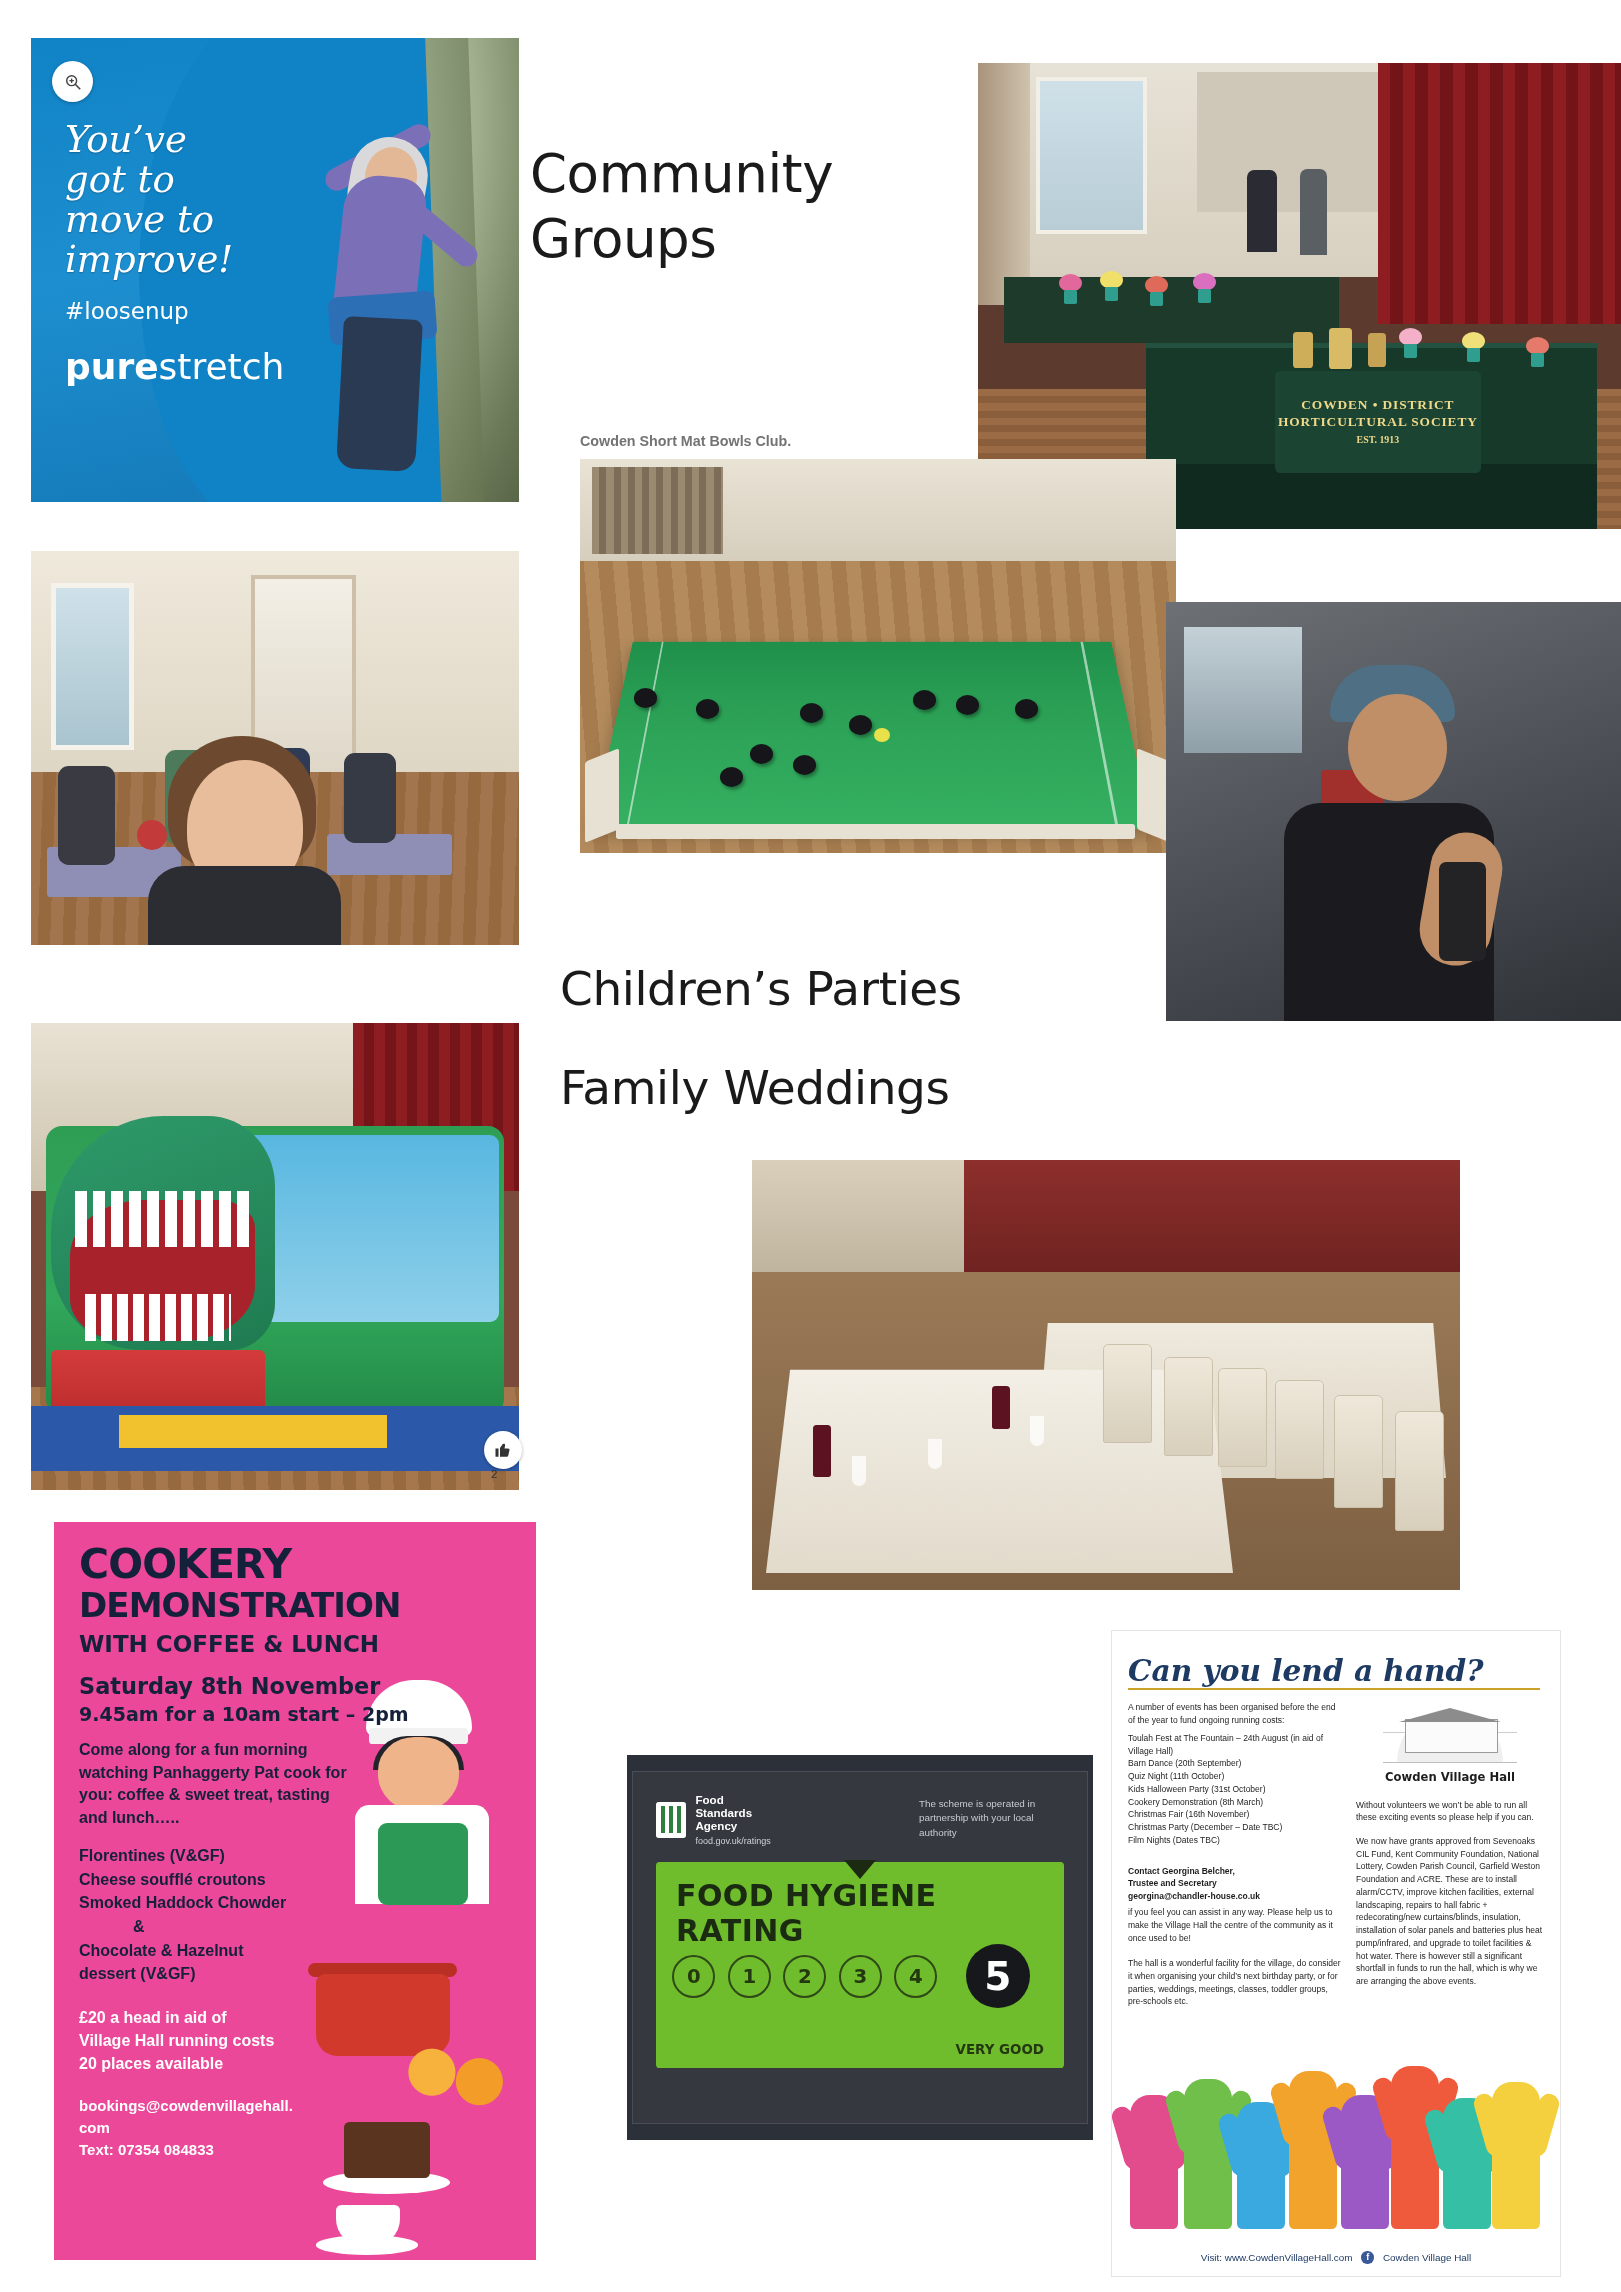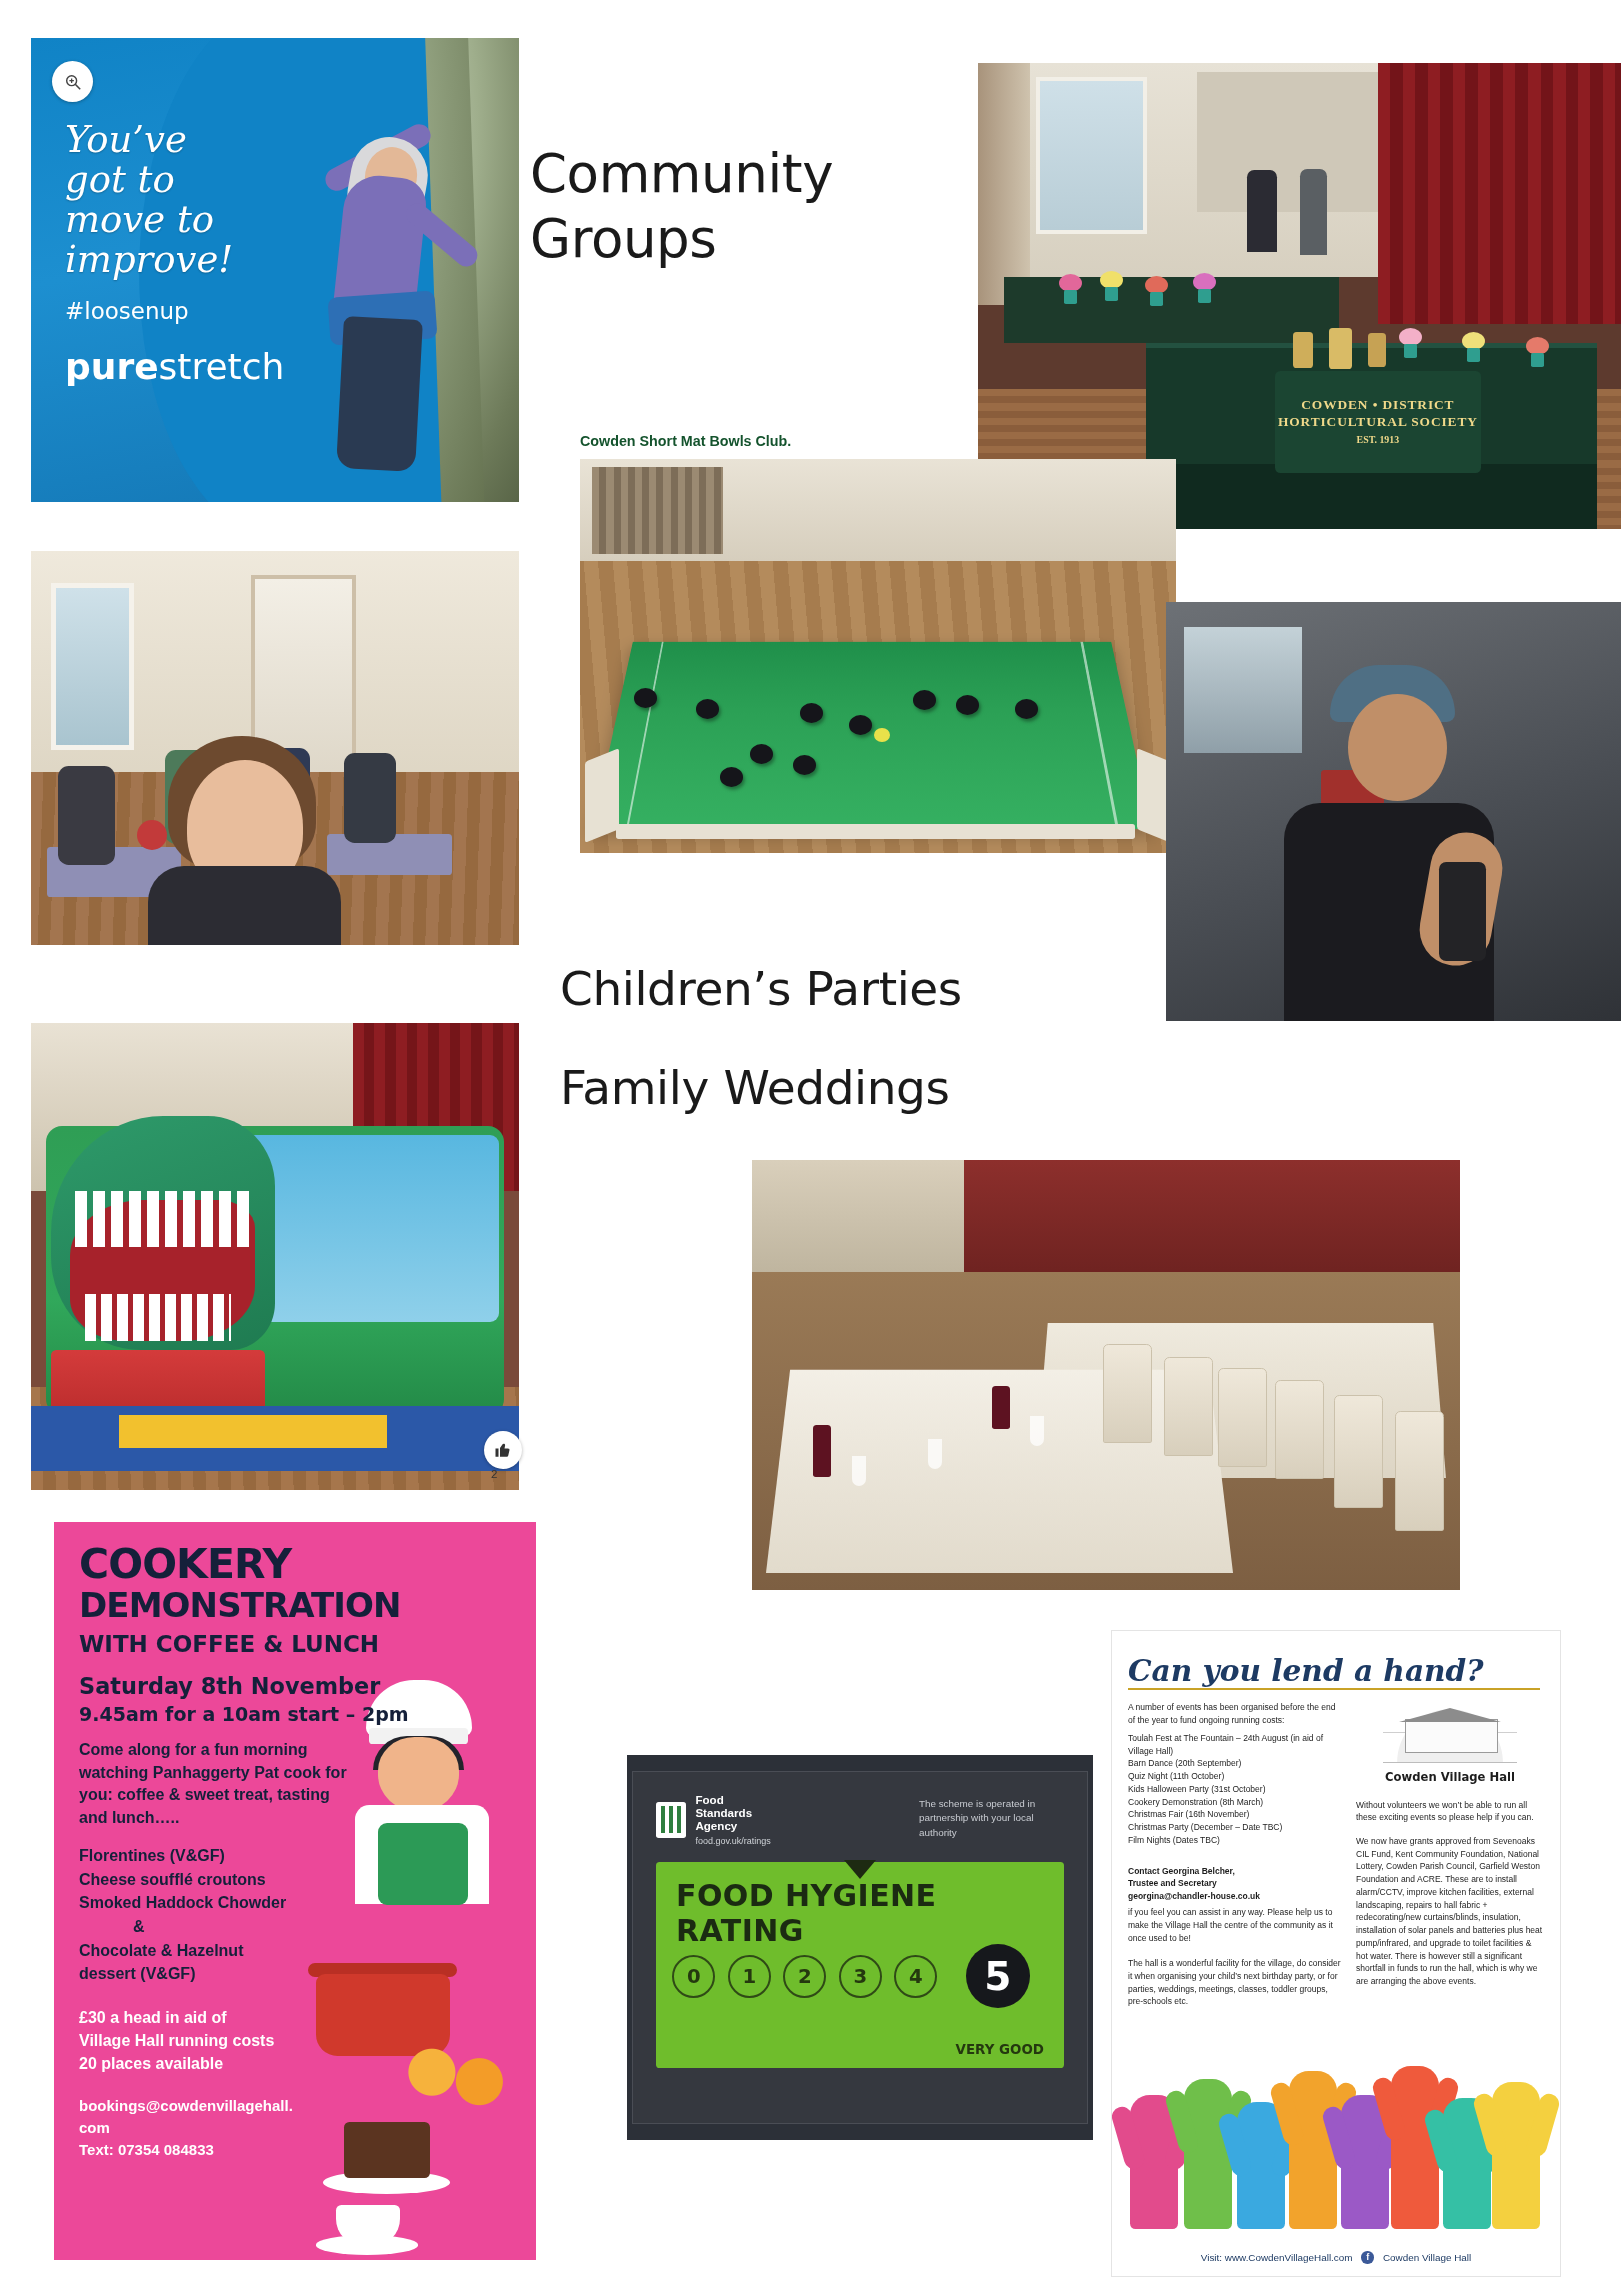--- a/index.html
+++ b/index.html
@@ -33,21 +33,21 @@
     font-size: 47px;
   }
   #heading-weddings {
     left: 560px; top: 1059px; width: 609px;
     font-size: 47px;
   }
   .caption {
     font-family: "Liberation Sans", sans-serif;
     font-size: 14.3px;
     font-weight: 700;
-    color: #14532d;
+    color: #737373;
   }
   #caption-bowls { left: 580px; top: 433px; }
 
   
   .photo {
     overflow: hidden;
     position: absolute;
     background: #cfcfcf;
   }
 
@@ -686,21 +686,21 @@
     <div class="ck-body">Come along for a fun morning watching Panhaggerty Pat cook for you: coffee &amp; sweet treat, tasting and lunch…..</div>
     <div class="ck-menu">
       <div>Florentines (V&amp;GF)</div>
       <div>Cheese soufflé croutons</div>
       <div>Smoked Haddock Chowder</div>
       <div style="margin-left:54px;">&amp;</div>
       <div>Chocolate &amp; Hazelnut</div>
       <div>dessert (V&amp;GF)</div>
     </div>
     <div class="ck-price">
-      <div>£30 a head in aid of</div>
+      <div>£20 a head in aid of</div>
       <div>Village Hall running costs</div>
       <div>20 places available</div>
     </div>
     <div class="ck-contact">
       <div>bookings@cowdenvillagehall.</div>
       <div>com</div>
       <div>Text: 07354 084833</div>
     </div>
   </div>
 </div>

